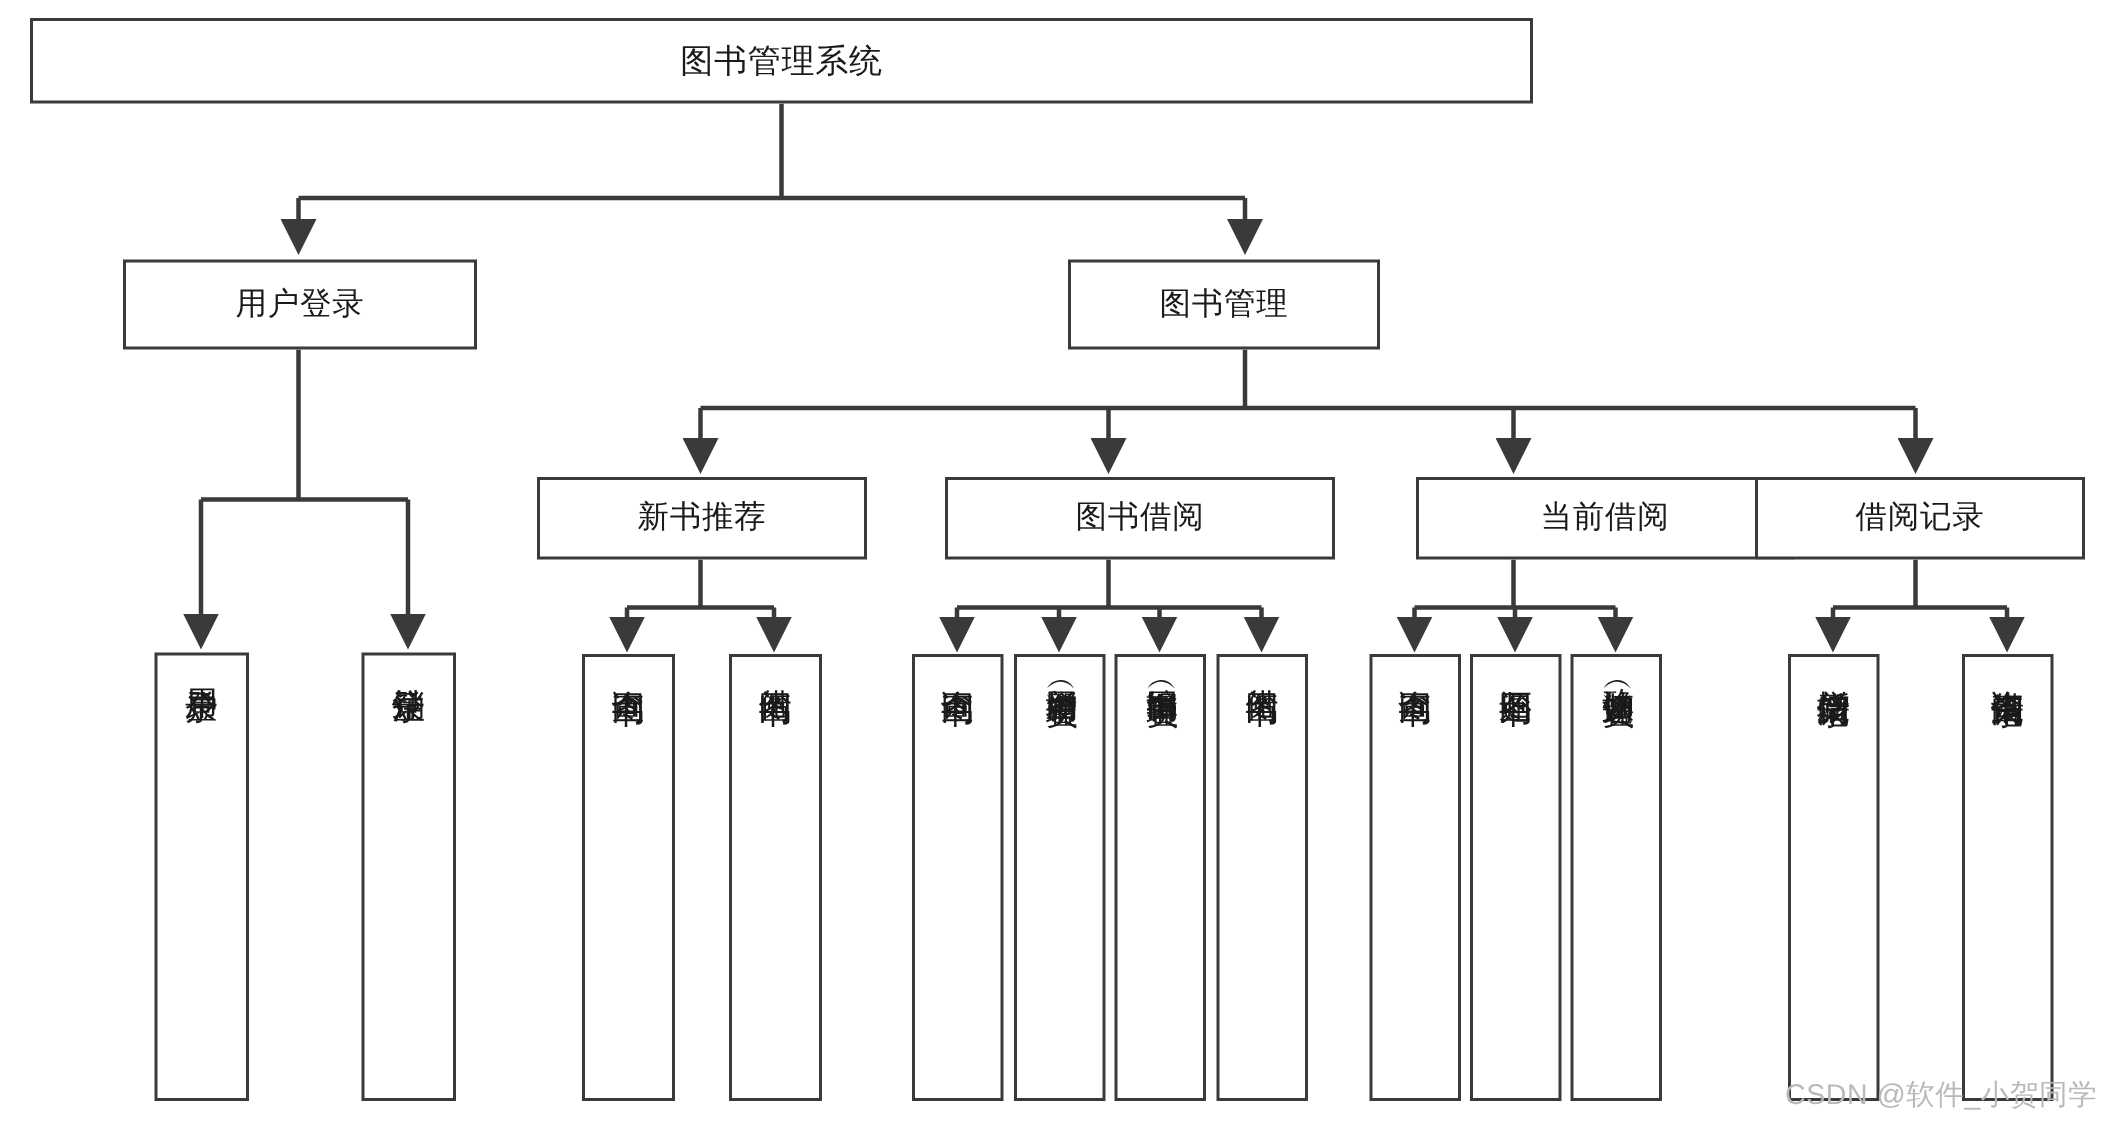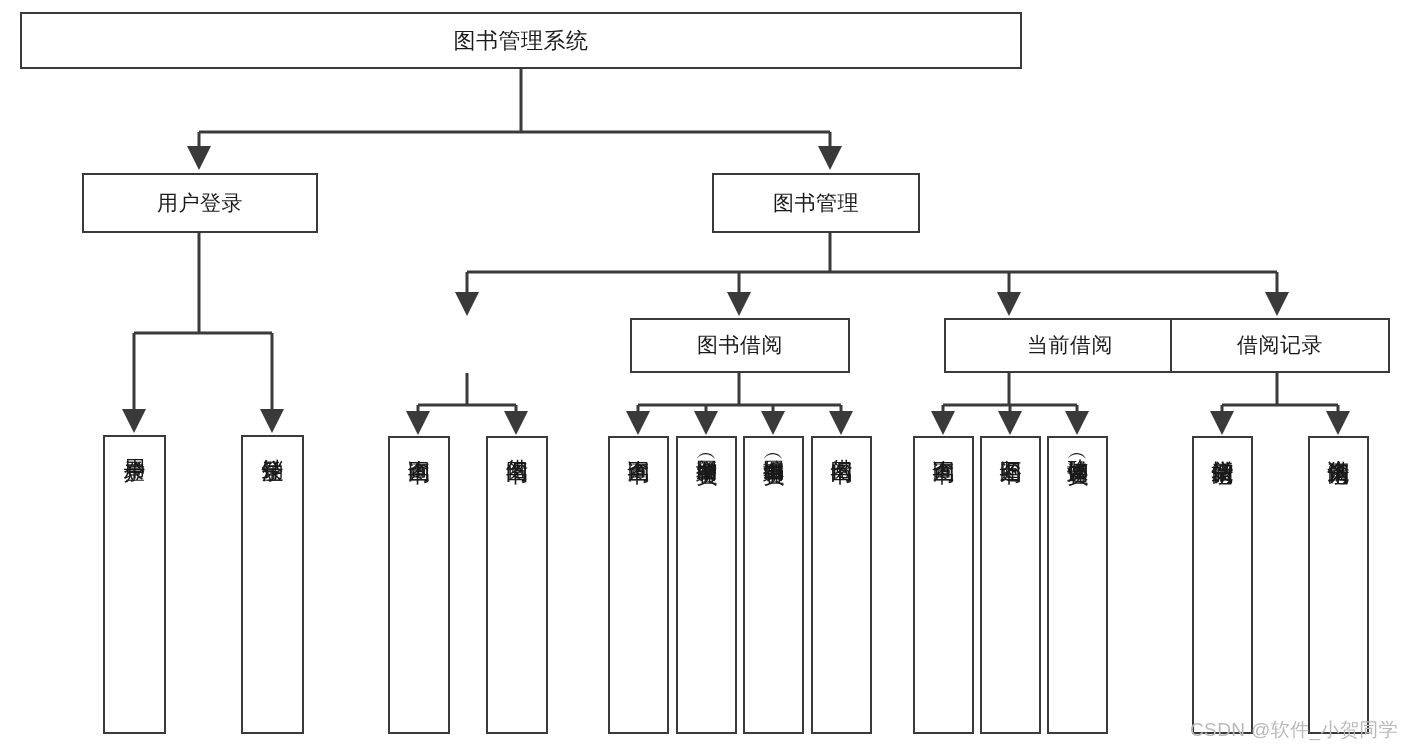--- a/index.html
+++ b/index.html
@@ -136,21 +136,24 @@
     <span class="label">图书管理系统</span>
   </div>
 
   <div class="node h" style="left:82px; top:173px; width:236px; height:60px;">
     <span class="label">用户登录</span>
   </div>
   <div class="node h" style="left:712px; top:173px; width:208px; height:60px;">
     <span class="label">图书管理</span>
   </div>
 
-  <div class="node h" style="left:630px; top:318px; width:220px; height:55px;">
+  <div class="node h" style="left:358px; top:318px; width:220px; height:55px;">
+    <span class="label">新书推荐</span>
+  </div>
+  <div class="node h" style="left:630px; top:318px; width:260px; height:55px;">
     <span class="label">图书借阅</span>
   </div>
   <div class="node h" style="left:944px; top:318px; width:252px; height:55px;">
     <span class="label">当前借阅</span>
   </div>
   <div class="node h" style="left:1170px; top:318px; width:220px; height:55px;">
     <span class="label">借阅记录</span>
   </div>
 
   <div class="node v" style="left:103px; top:435px; width:63px; height:299px;">

